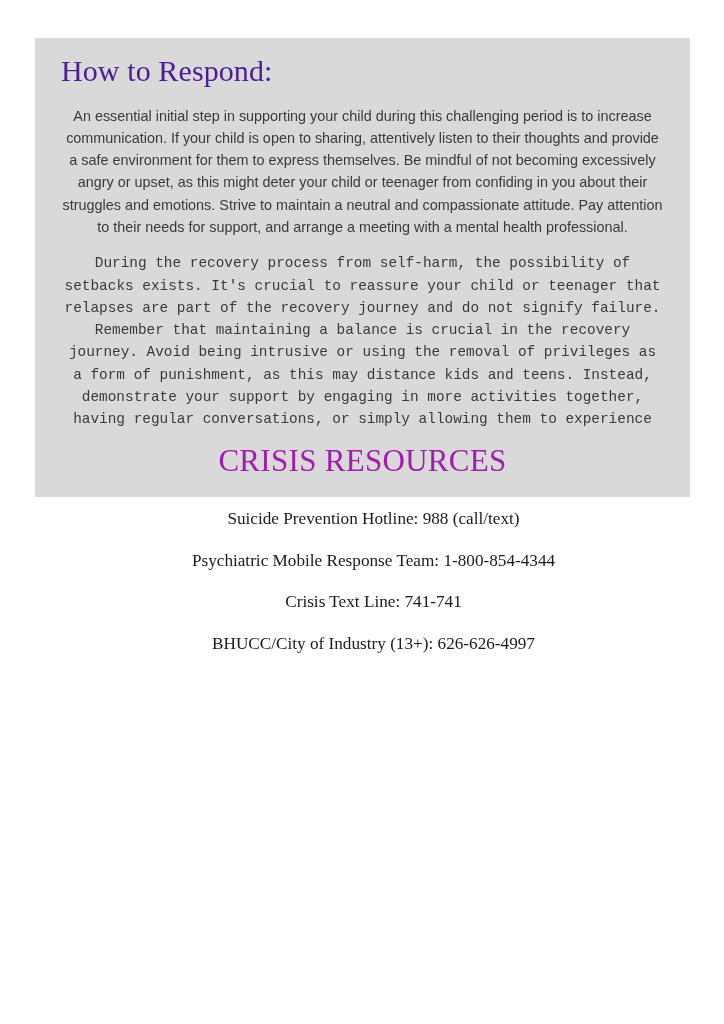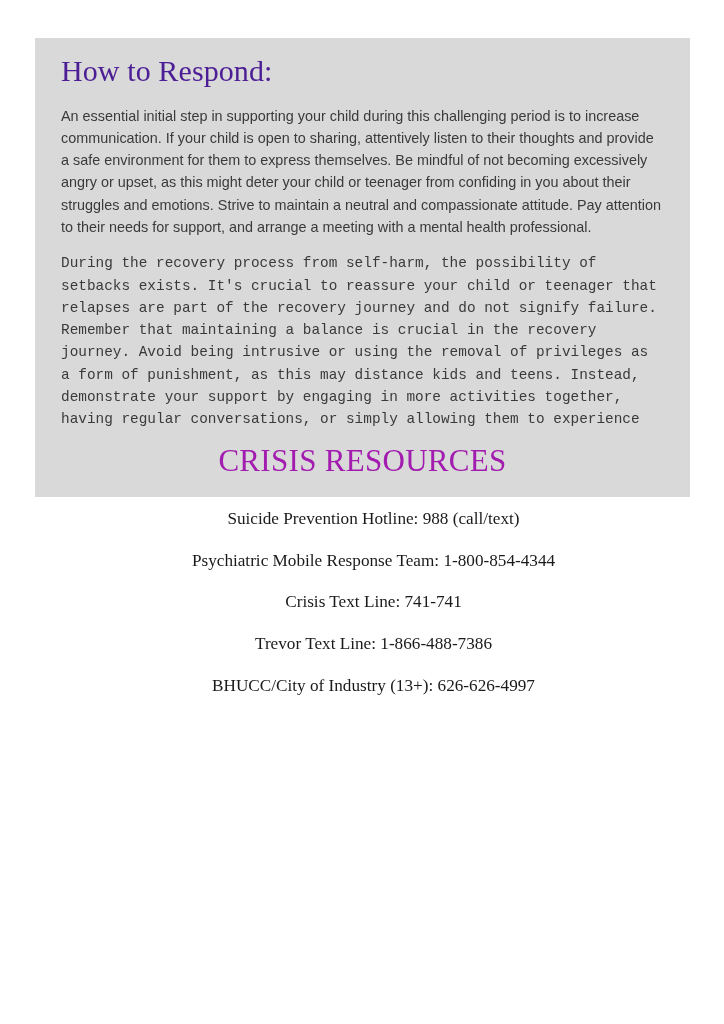--- a/index.html
+++ b/index.html
@@ -51,21 +51,21 @@
     letter-spacing: 0.1px;
   }
 
   
   .body-text {
     font-family: "Liberation Sans", sans-serif;
     font-size: 14.4px;
     line-height: 22.3px;
     color: #3a3a3a;
     margin: 0;
-    text-align: left;
+    text-align: center;
   }
   .body-text + .body-text {
     margin-top: 14px;
     font-family: Liberation Mono, monospace;
   }
 
   
   .heading-crisis {
     font-family: "Liberation Serif", serif;
     font-size: 31px;
@@ -108,17 +108,16 @@
   </section>
 
   <section class="panel panel-crisis">
     <h2 class="heading-crisis">CRISIS RESOURCES</h2>
   </section>
 
   <ul class="resources">
     <li class="resource-item">Suicide Prevention Hotline: 988 (call/text)</li>
     <li class="resource-item">Psychiatric Mobile Response Team: 1-800-854-4344</li>
     <li class="resource-item">Crisis Text Line: 741-741</li>
-    <li class="resource-item">Trevor Text Line: 1-866-488-7386</li>
     <li class="resource-item">BHUCC/City of Industry (13+): 626-626-4997</li>
   </ul>
 
 </div>
 
 </body></html>

